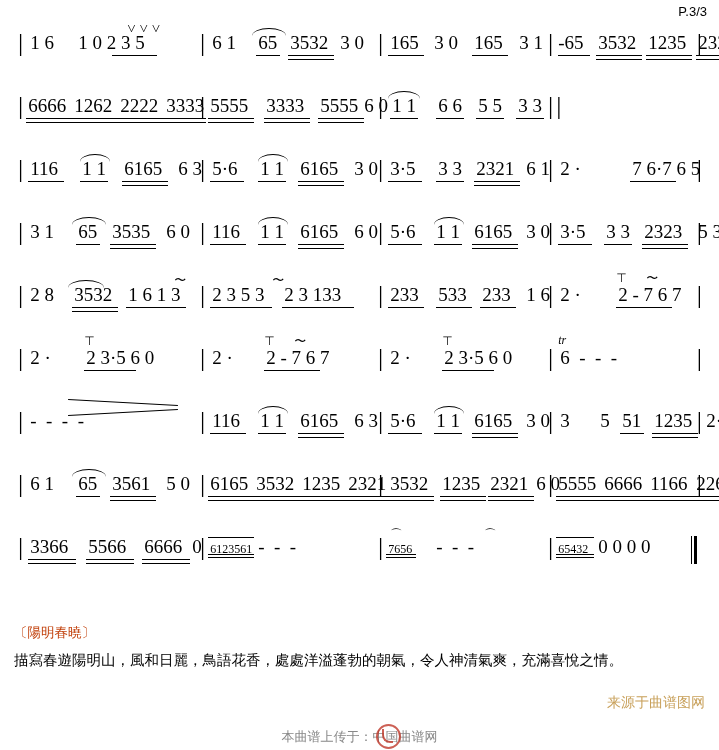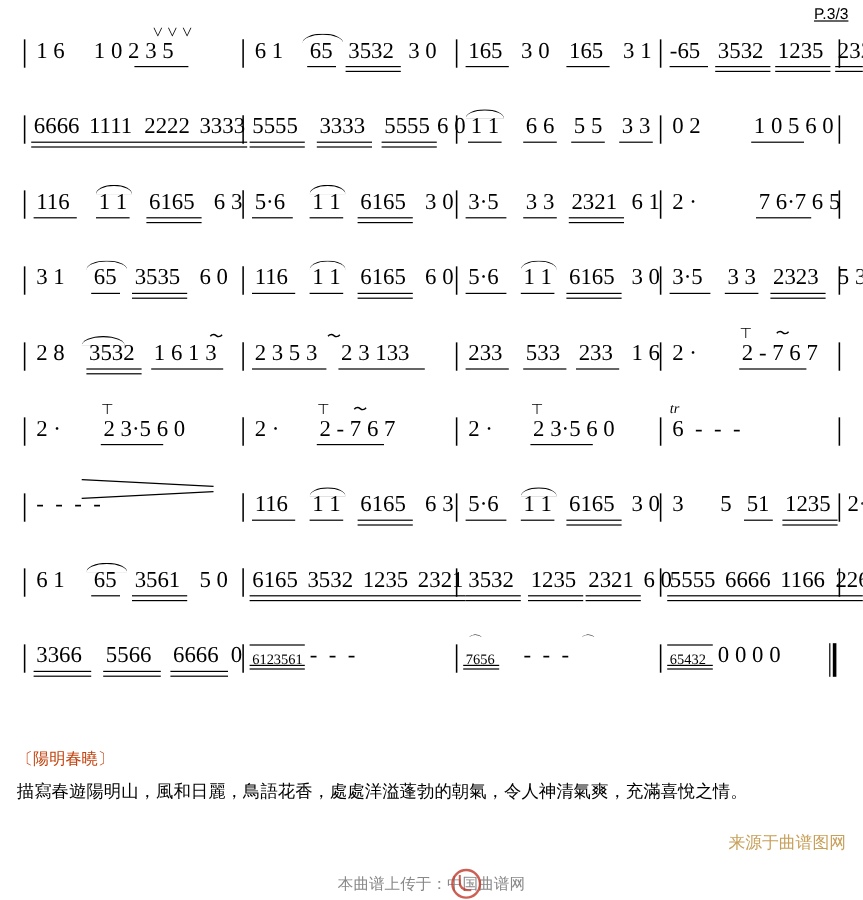--- a/index.html
+++ b/index.html
@@ -15,21 +15,20 @@
     position: relative;
     overflow: hidden;
   }
   .page-num {
     position: absolute;
     top: 4px;
     right: 12px;
     font-size: 13px;
     font-family: "Liberation Sans", sans-serif;
     color: #000;
-    text-decoration: underline;
   }
   .score {
     position: absolute;
     top: 30px;
     left: 0;
     width: 719px;
   }
   .staff-row {
     display: flex;
     align-items: flex-start;
@@ -223,21 +222,21 @@
       </div>
       <span class="barline">|</span>
     </div>
   </div>
 
   <div class="staff-row">
     <div class="measure" style="flex:0 0 182px;">
       <span class="barline">|</span>
       <div class="notes">
         <span class="n" style="left:2px;">6666</span>
-        <span class="n" style="left:48px;">1111</span>
+        <span class="n" style="left:48px;">1262</span>
         <span class="n" style="left:94px;">2222</span>
         <span class="n" style="left:140px;">3333</span>
         <span class="beam" style="left:0px;top:25px;width:180px;"></span>
         <span class="beam" style="left:0px;top:29px;width:180px;"></span>
       </div>
     </div>
     <div class="measure" style="flex:0 0 178px;">
       <span class="barline">|</span>
       <div class="notes">
         <span class="n" style="left:2px;">5555</span>
@@ -261,25 +260,20 @@
         <span class="n" style="left:132px;">3 3</span>
         <span class="beam" style="left:4px;top:25px;width:28px;"></span>
         <span class="beam" style="left:50px;top:25px;width:28px;"></span>
         <span class="beam" style="left:90px;top:25px;width:28px;"></span>
         <span class="beam" style="left:130px;top:25px;width:28px;"></span>
         <span class="tie" style="left:2px;top:-2px;width:32px;"></span>
       </div>
     </div>
     <div class="measure" style="flex:1 1 auto;">
       <span class="barline">|</span>
-      <div class="notes">
-        <span class="n" style="left:4px;">0 2</span>
-        <span class="n" style="left:72px;">1 0 5 6 0</span>
-        <span class="beam" style="left:70px;top:25px;width:44px;"></span>
-      </div>
       <span class="barline">|</span>
     </div>
   </div>
 
   <div class="staff-row">
     <div class="measure" style="flex:0 0 182px;">
       <span class="barline">|</span>
       <div class="notes">
         <span class="n" style="left:4px;">116</span>
         <span class="n" style="left:56px;">1 1</span>

